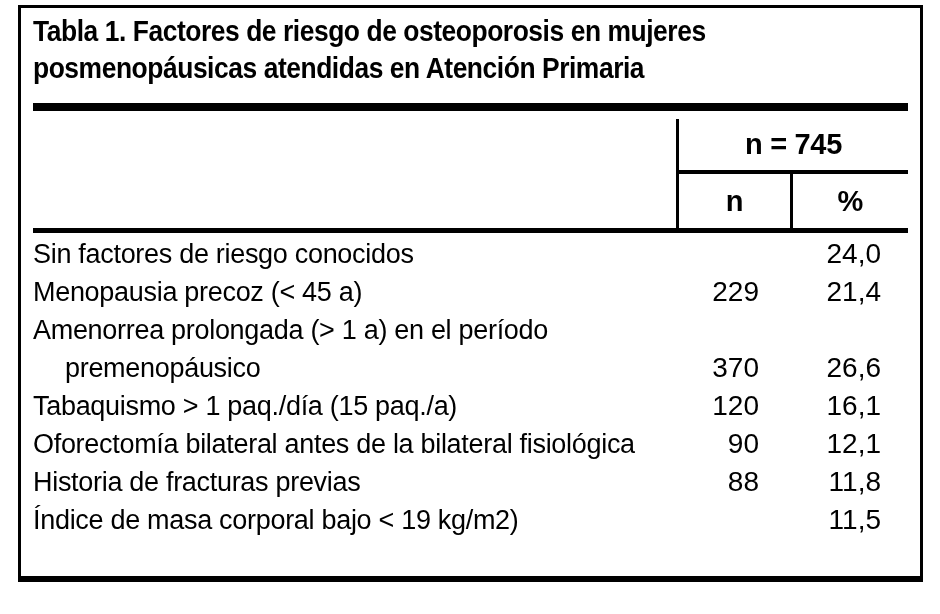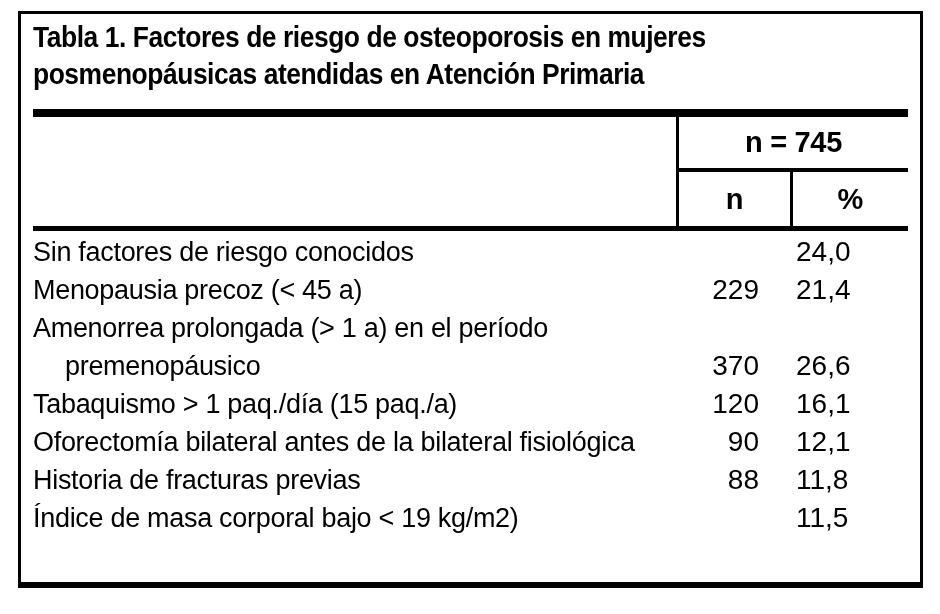--- a/index.html
+++ b/index.html
@@ -9,21 +9,21 @@
     height: 614px;
     background: #ffffff;
     overflow: hidden;
     font-family: "Liberation Sans", sans-serif;
     color: #000000;
     -webkit-font-smoothing: antialiased;
   }
   .figure-box {
     position: absolute;
     left: 18px;
-    top: 11px;
+    top: 5px;
     width: 905px;
     height: 577px;
     box-sizing: border-box;
     border: 3px solid #000;
     border-bottom-width: 6px;
     padding: 0 12px;
     background: #fff;
   }
   
   .title {
@@ -48,20 +48,21 @@
     margin-top: 17px;
   }
   .rule-header {
     height: 5px;
     background: #000;
   }
   
   .header-row {
     display: flex;
     height: 109px;
+    margin-top: 8px;
   }
   .spacer-cell {
     width: 643px;
   }
   .header-right {
     flex: 1 1 0;
     min-width: 0;
     display: flex;
     flex-direction: column;
     border-left: 3px solid #000;
@@ -123,20 +124,21 @@
     width: 114px;
     box-sizing: border-box;
     text-align: right;
     padding-right: 37px;
     font-size: 28px;
     letter-spacing: 0;
   }
   .dpct {
     width: 112px;
     box-sizing: border-box;
+    text-align: right;
     padding-right: 27px;
     font-size: 28px;
     letter-spacing: 0;
   }
 </style>
 </head>
 <body>
 
 <div class="figure-box">
 

